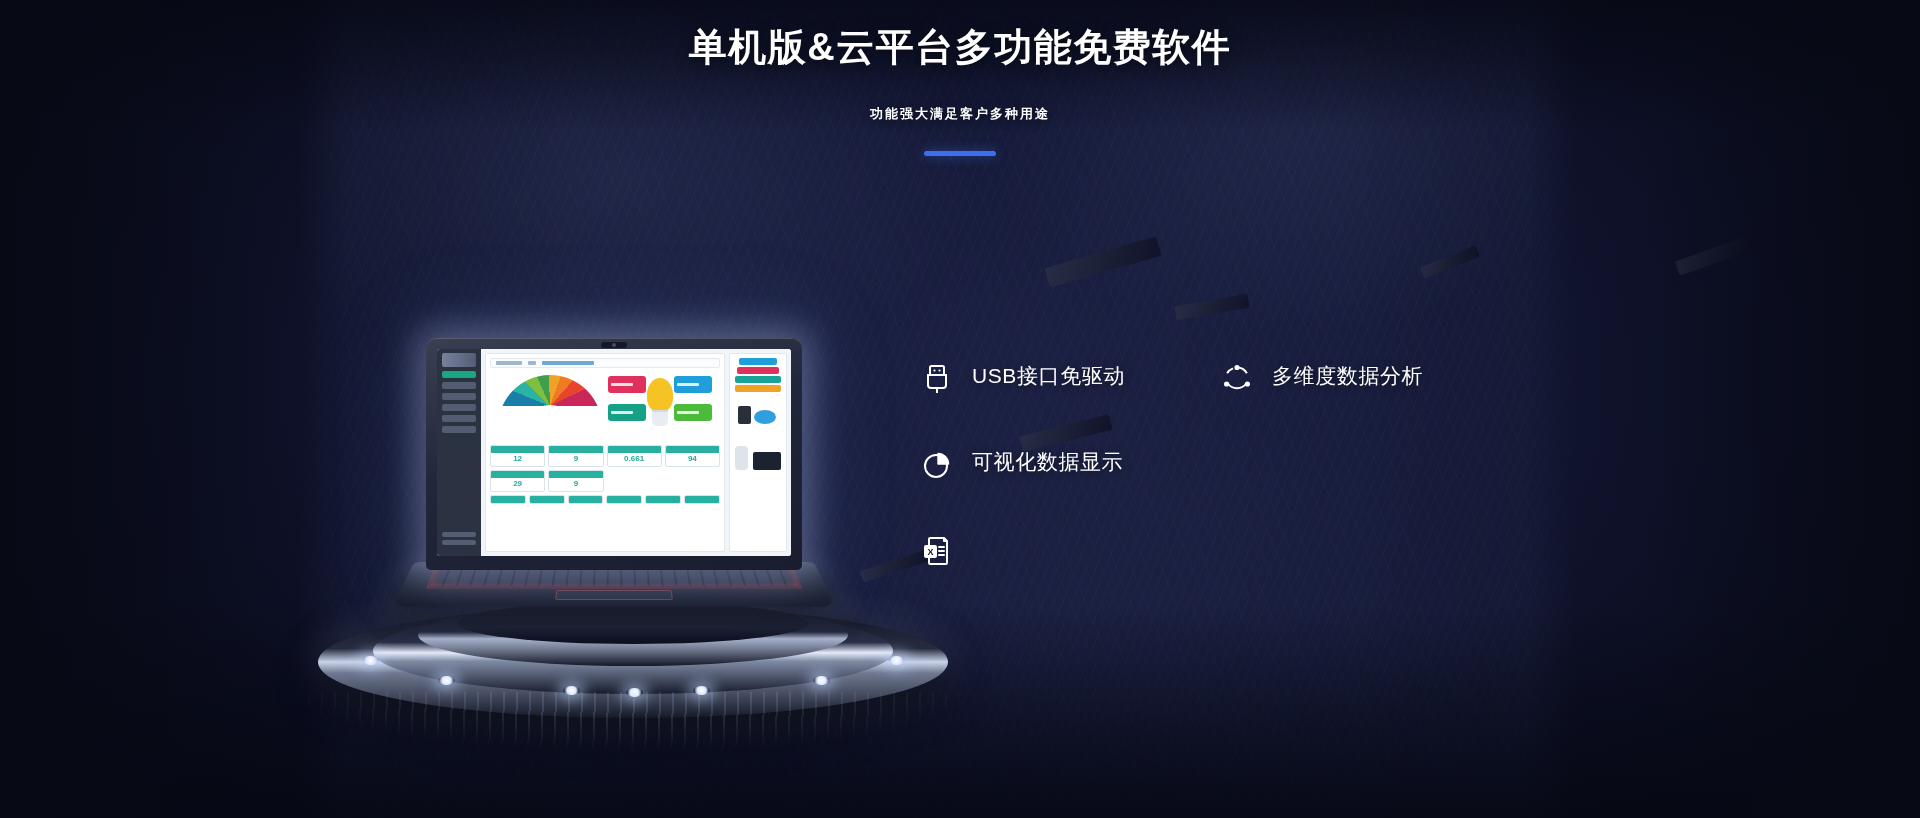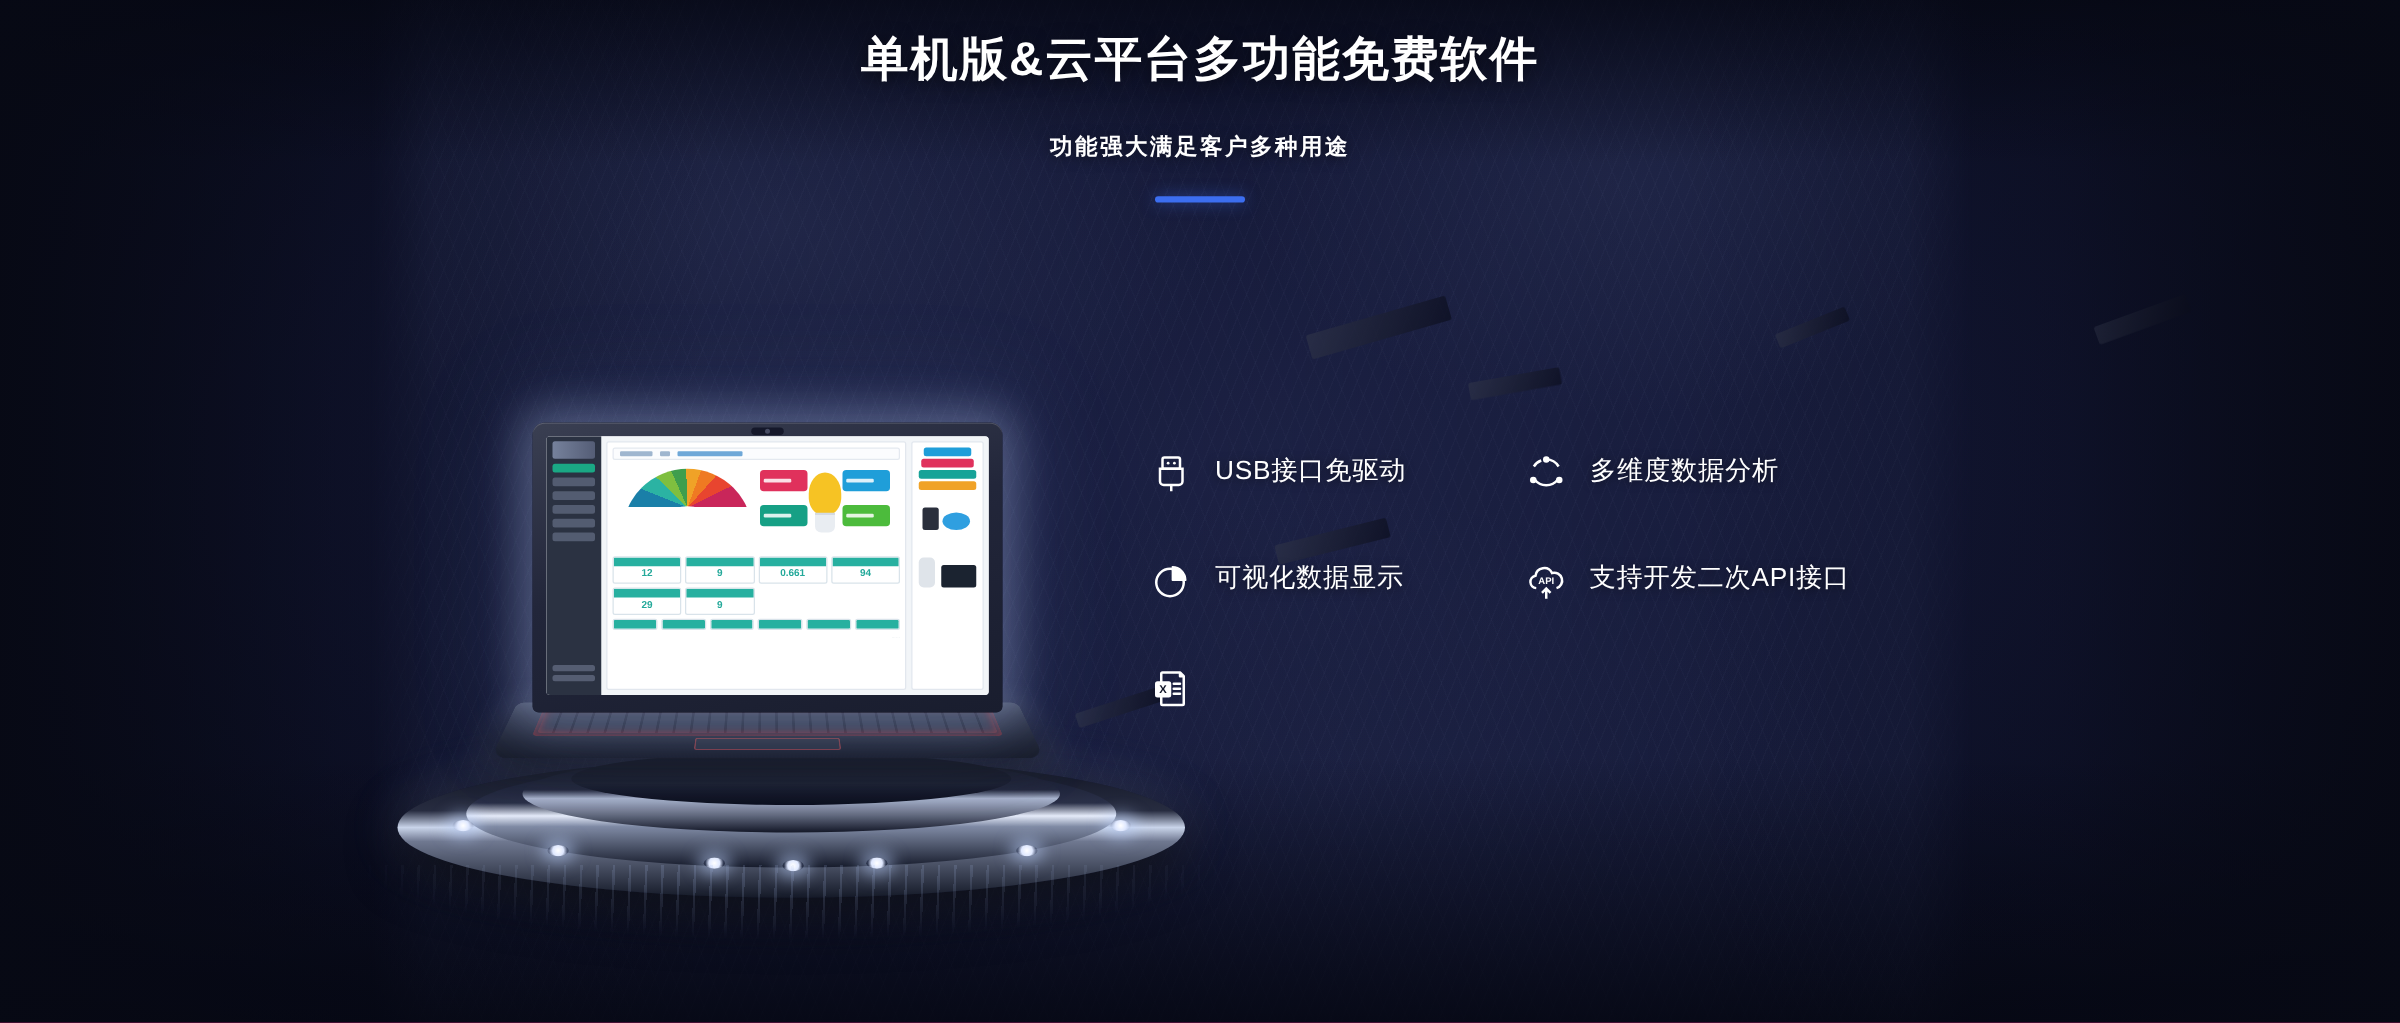--- a/index.html
+++ b/index.html
@@ -33,21 +33,21 @@
       linear-gradient(180deg, rgba(5,7,18,.75) 0%, rgba(0,0,0,0) 16%, rgba(0,0,0,0) 74%, rgba(5,7,18,.85) 100%);
   }
   
   .shard{ position:absolute; background:linear-gradient(120deg,#2b3048,#0e1124); opacity:.85;
     filter:blur(.4px); border-radius:2px; }
 
   
   .header{ position:absolute; left:0; right:0; top:22px; text-align:center; z-index:9; }
   .title{ font-size:38px; font-weight:bold; color:#ffffff; letter-spacing:1.5px;
     text-shadow:0 2px 14px rgba(0,0,0,.6); }
-  .subtitle{ margin-top:32px; font-size:18px; color:#ffffff; letter-spacing:2px; font-weight:bold;
+  .subtitle{ margin-top:32px; font-size:13px; color:#ffffff; letter-spacing:2px; font-weight:bold;
     text-shadow:0 2px 10px rgba(0,0,0,.5); }
   .divider{ margin:28px auto 0; width:72px; height:5px; border-radius:3px; background:#3c6ef0;
     box-shadow:0 0 12px rgba(60,110,240,.55); }
 
   
   .laptop{ position:absolute; left:414px; top:338px; width:400px; height:280px; z-index:6;}
   .lid{ position:absolute; left:12px; top:0; width:376px; height:232px;
     background:linear-gradient(165deg,#3a3f52,#22263a 45%,#191d2e);
     border-radius:10px 10px 5px 5px;
     box-shadow:0 0 34px 10px rgba(200,215,255,.30), 0 0 80px 22px rgba(120,150,230,.14), inset 0 1px 0 rgba(255,255,255,.16);
@@ -382,30 +382,20 @@
     <div class="frow">
       <div class="fitem col1">
         <span class="ficon">
           <svg viewBox="0 0 32 32" width="32" height="32" fill="none" stroke="#fff" stroke-width="2">
             <circle cx="15" cy="17" r="11"></circle>
             <path d="M17 4.5v10.5h10.5A10.6 10.6 0 0 0 17 4.5z" fill="#fff" stroke="#fff" stroke-width="1.4" stroke-linejoin="round"></path>
           </svg>
         </span>
         <span class="flabel">可视化数据显示</span>
       </div>
-      <div class="fitem">
-        <span class="ficon">
-          <svg viewBox="0 0 34 32" width="34" height="32" fill="none" stroke="#fff" stroke-width="2">
-            <path d="M9 21.5a5 5 0 0 1-.6-9.9A7 7 0 0 1 21.6 9.4a5.3 5.3 0 0 1 3.6 12.1"></path>
-            <text x="17" y="18.6" font-size="7.6" fill="#fff" stroke="none" text-anchor="middle" font-family="Liberation Sans, sans-serif" font-weight="bold">API</text>
-            <path d="M17 30v-7.5M13.6 25.3 17 21.8l3.4 3.5"></path>
-          </svg>
-        </span>
-        <span class="flabel">支持开发二次API接口</span>
-      </div>
     </div>
 
     <div class="frow">
       <div class="fitem">
         <span class="ficon">
           <svg viewBox="0 0 32 32" width="32" height="32" fill="none" stroke="#fff" stroke-width="2" stroke-linejoin="round">
             <path d="M23 3H9a1 1 0 0 0-1 1v24a1 1 0 0 0 1 1h16a1 1 0 0 0 1-1V6z"></path>
             <path d="M23 3v3h3"></path>
             <rect x="4" y="11" width="11" height="11" rx="1" fill="#fff" stroke="#fff"></rect>
             <text x="9.5" y="19.7" font-size="9" fill="#111528" stroke="none" text-anchor="middle" font-family="Liberation Sans, sans-serif" font-weight="bold">X</text>

